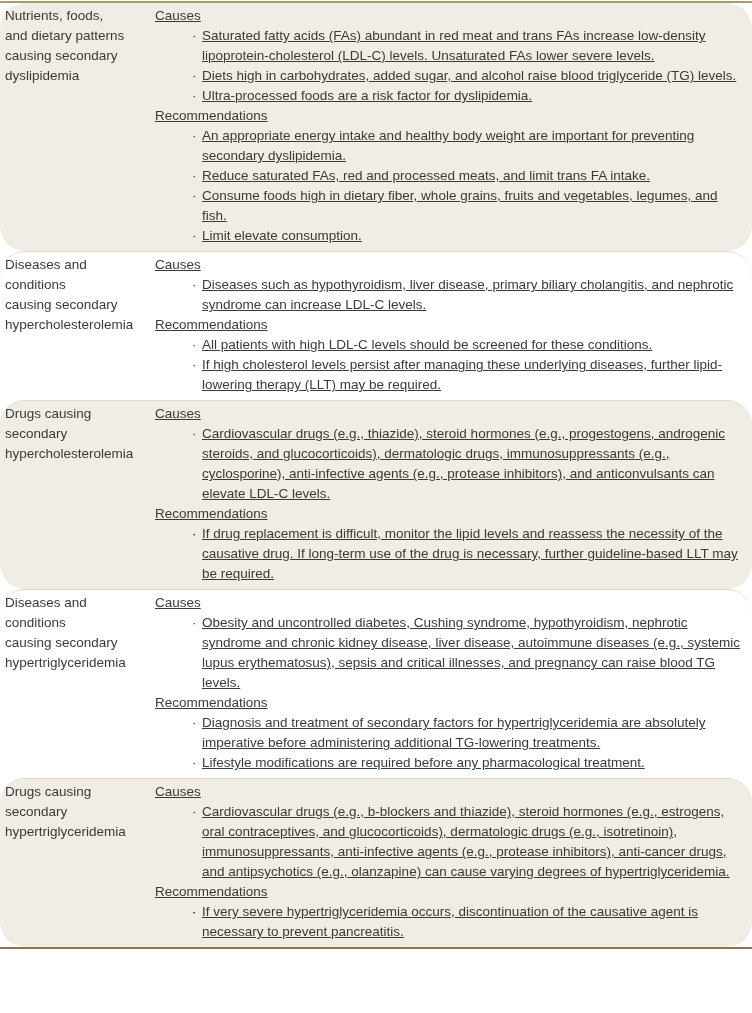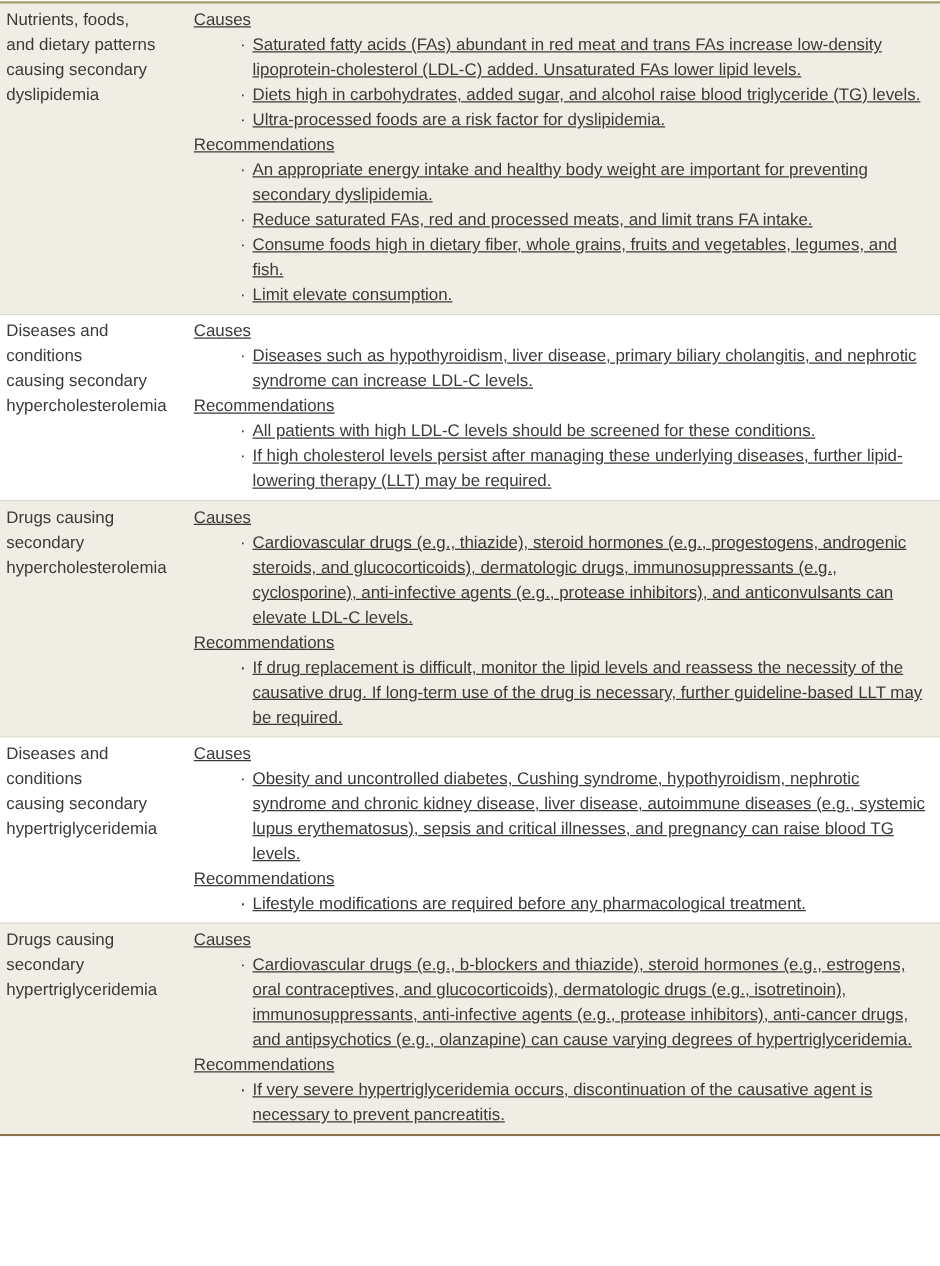--- a/index.html
+++ b/index.html
@@ -21,20 +21,21 @@
   }
   .table-wrap{
     margin-top:1px;
     border-top:2px solid var(--border-top);
     border-bottom:2px solid var(--border-bottom);
   }
   .t-row{
     display:flex;
     padding:2px 0 1px 0;
     background:var(--white);
+    border-radius:25px;
   }
   .t-row:nth-child(odd){background:var(--shade);}
   .t-row + .t-row{border-top:1px solid var(--separator);}
   .col-topic{
     flex:0 0 155px;
     box-sizing:border-box;
     padding:1px 6px 4px 5px;
     white-space:pre-line;
   }
   .col-content{
@@ -65,21 +66,21 @@
 
 <div class="table-wrap">
   <div class="t-row">
     <div class="col-topic">Nutrients, foods,
 and dietary patterns
 causing secondary
 dyslipidemia</div>
     <div class="col-content">
         <div class="section-heading">Causes</div>
         <ul class="bullets">
-          <li class="bullet"><span class="marker">·</span><span class="btext">Saturated fatty acids (FAs) abundant in red meat and trans FAs increase low-density lipoprotein-cholesterol (LDL-C) added. Unsaturated FAs lower lipid levels.</span></li>
+          <li class="bullet"><span class="marker">·</span><span class="btext">Saturated fatty acids (FAs) abundant in red meat and trans FAs increase low-density lipoprotein-cholesterol (LDL-C) levels. Unsaturated FAs lower severe levels.</span></li>
           <li class="bullet"><span class="marker">·</span><span class="btext">Diets high in carbohydrates, added sugar, and alcohol raise blood triglyceride (TG) levels.</span></li>
           <li class="bullet"><span class="marker">·</span><span class="btext">Ultra-processed foods are a risk factor for dyslipidemia.</span></li>
         </ul>
         <div class="section-heading">Recommendations</div>
         <ul class="bullets">
           <li class="bullet"><span class="marker">·</span><span class="btext">An appropriate energy intake and healthy body weight are important for preventing secondary dyslipidemia.</span></li>
           <li class="bullet"><span class="marker">·</span><span class="btext">Reduce saturated FAs, red and processed meats, and limit trans FA intake.</span></li>
           <li class="bullet"><span class="marker">·</span><span class="btext">Consume foods high in dietary fiber, whole grains, fruits and vegetables, legumes, and fish.</span></li>
           <li class="bullet"><span class="marker">·</span><span class="btext">Limit elevate consumption.</span></li>
         </ul>
@@ -126,21 +127,21 @@
 conditions
 causing secondary
 hypertriglyceridemia</div>
     <div class="col-content">
         <div class="section-heading">Causes</div>
         <ul class="bullets">
           <li class="bullet"><span class="marker">·</span><span class="btext">Obesity and uncontrolled diabetes, Cushing syndrome, hypothyroidism, nephrotic syndrome and chronic kidney disease, liver disease, autoimmune diseases (e.g., systemic lupus erythematosus), sepsis and critical illnesses, and pregnancy can raise blood TG levels.</span></li>
         </ul>
         <div class="section-heading">Recommendations</div>
         <ul class="bullets">
-          <li class="bullet"><span class="marker">·</span></li>
+          <li class="bullet"><span class="marker">·</span><span class="btext">Diagnosis and treatment of secondary factors for hypertriglyceridemia are absolutely imperative before administering additional TG-lowering treatments.</span></li>
           <li class="bullet"><span class="marker">·</span><span class="btext">Lifestyle modifications are required before any pharmacological treatment.</span></li>
         </ul>
       </div>
   </div>
 
   <div class="t-row">
     <div class="col-topic">Drugs causing
 secondary
 hypertriglyceridemia</div>
     <div class="col-content">

